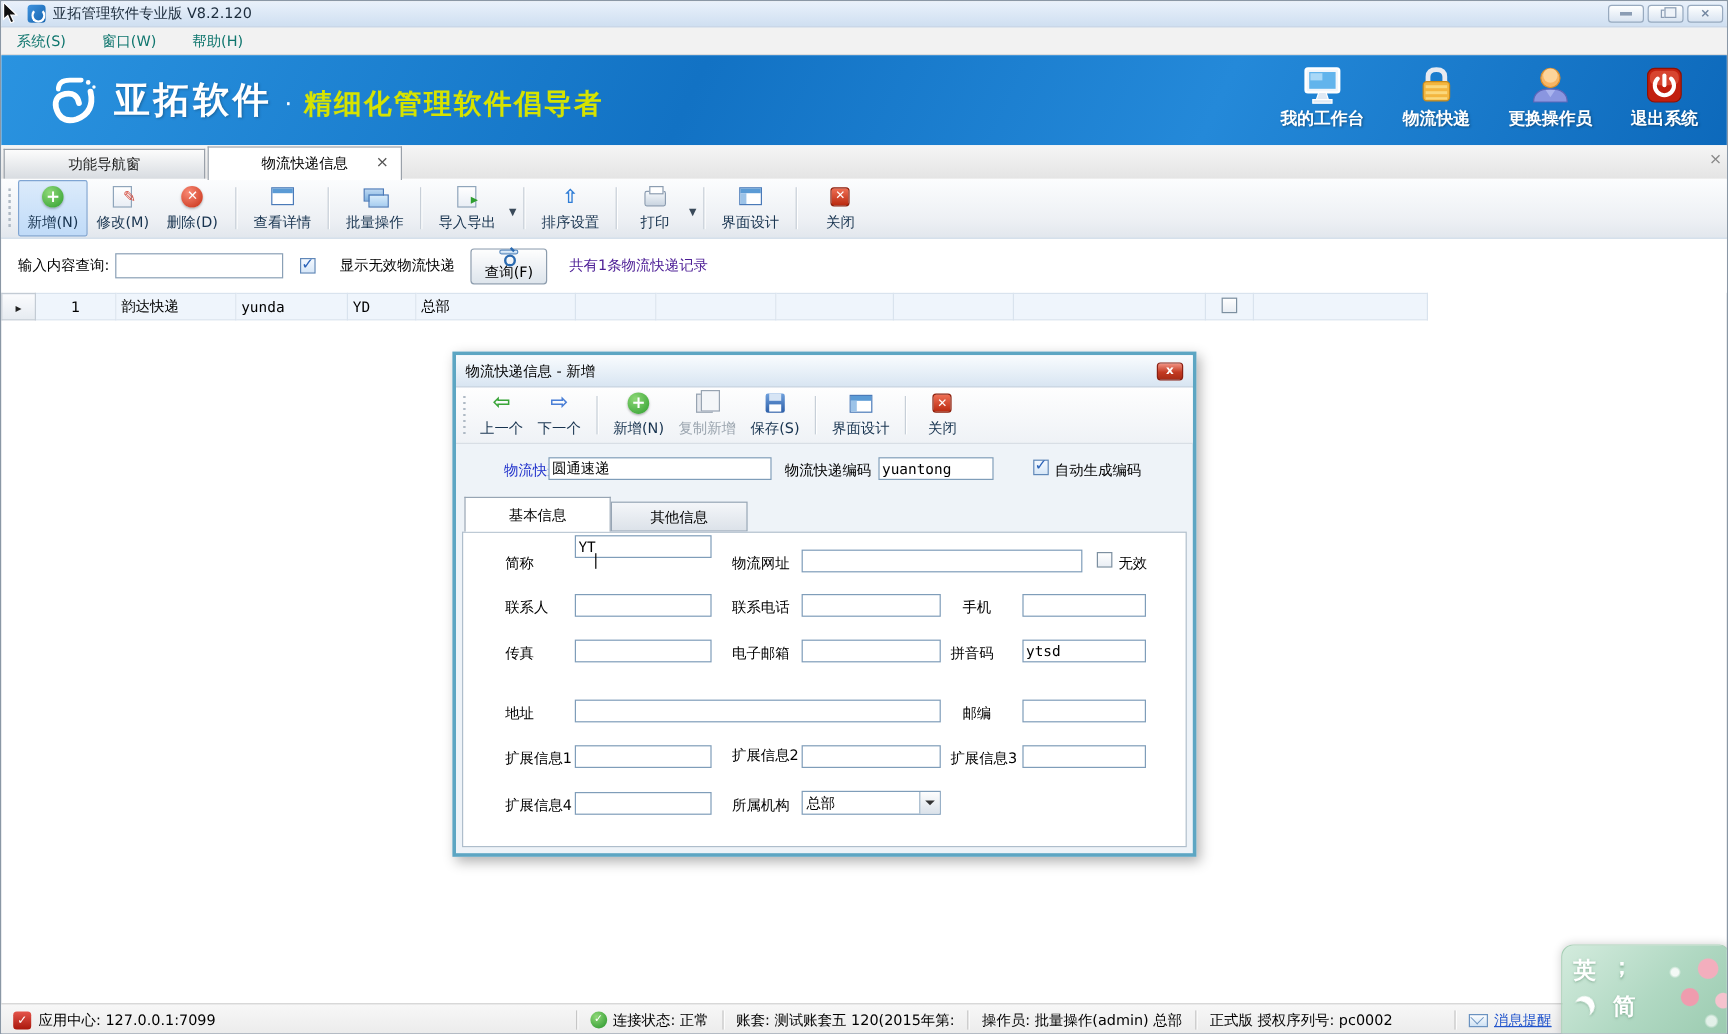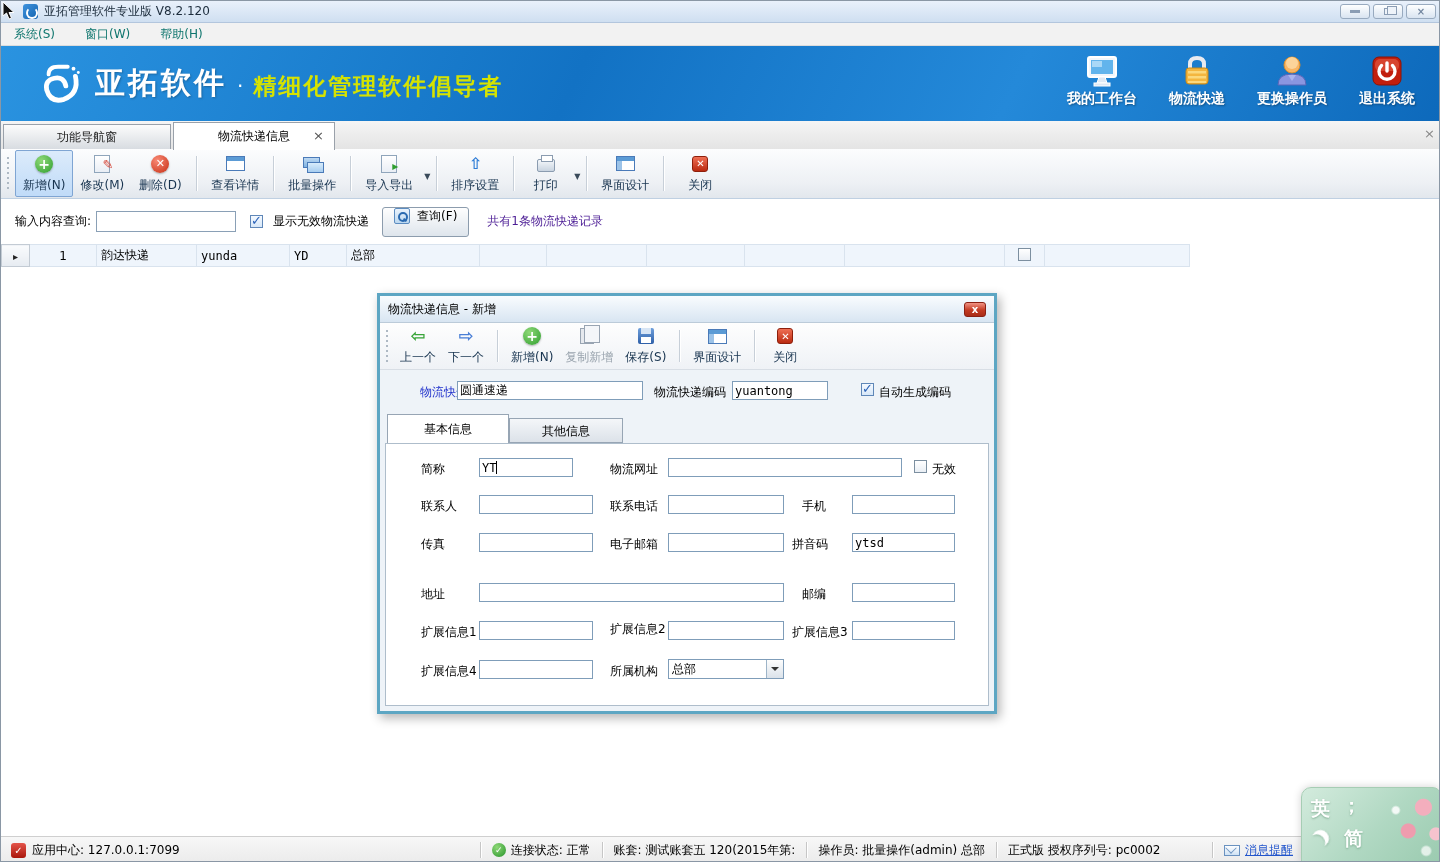--- a/index.html
+++ b/index.html
@@ -108,23 +108,23 @@
   .ico-floppy::after { content:""; position:absolute; left:3px; bottom:1px; width:10px; height:6px; background:#fff; }
 
   
   .searchrow { left:0; top:198px; width:1440px; height:45px; background:#fff;
     display:flex; align-items:center; padding-left:14px; }
   .search-input { width:140px; height:21px; border:1px solid #8aa0b6; margin-left:5px; font-size:12px; padding:0 2px; }
   .cb { width:13px; height:13px; border:1px solid #7c8fa0; background:linear-gradient(#fff,#e9eef4);
     position:relative; display:inline-block; flex:none; }
   .cb.checked { border-color:#5f87b8; background:linear-gradient(#f4f9ff,#d7e7f8); }
   .cb.checked::after { content:"\2713"; position:absolute; left:0px; top:-3px; color:#2a62b8; font-size:13px; font-weight:bold; }
-  .cb-label { margin-left:10px; }
+  .cb-label { margin-left:20px; }
   .query-btn { margin-left:13px; height:30px; padding:0 11px; border:1px solid #8c9cad; border-radius:3px;
-    background:linear-gradient(#fefefe,#dee5ec); display:flex; gap:7px; cursor:pointer; }
+    background:linear-gradient(#fefefe,#dee5ec); display:flex; align-items:center; gap:7px; cursor:pointer;flex-direction:column; }
   .ico-mag { width:16px; height:16px; border:1px solid #5c8cc0; border-radius:2px;
     background:linear-gradient(#eaf3fc,#bcd8f0); position:relative; }
   .ico-mag::before { content:""; position:absolute; left:3px; top:3px; width:6px; height:6px;
     border:2px solid #2a6ab0; border-radius:50%; }
   .ico-mag::after { content:""; position:absolute; right:2px; bottom:2px; width:4px; height:2px;
     background:#2a6ab0; transform:rotate(45deg); }
   .rec-count { color:#4c1d95; margin-left:18px; }
 
   
   .grid { left:0; top:243px; }
@@ -492,21 +492,21 @@
       <span>基本信息</span>
     </div>
     <div class="dtab dtab-idle">
       <span>其他信息</span>
     </div>
   </div>
 
   <div class="dlg-content">
 
     <span class="flabel" style="left:35px; top:16px;">简称</span>
-    <input class="fin" style="left: 93px; top: 14px; width: 94px;" value="YT">
+    <input class="fin" style="left: 93px; top: 2px; width: 114px;" value="YT">
     <span class="caret" style="left:110px; top:17px;"></span>
     <span class="flabel" style="left:224px; top:16px;">物流网址</span>
     <input class="fin" style="left: 282px; top: 14px; width: 234px;" value="">
     <span class="cb" style="position:absolute; left:528px; top:16px;"></span>
     <span class="flabel" style="left:546px; top:16px;">无效</span>
 
     <span class="flabel" style="left:35px; top:53px;">联系人</span>
     <input class="fin" style="left: 93px; top: 51px; width: 114px;" value="">
     <span class="flabel" style="left:224px; top:53px;">联系电话</span>
     <input class="fin" style="left: 282px; top: 51px; width: 116px;" value="">

